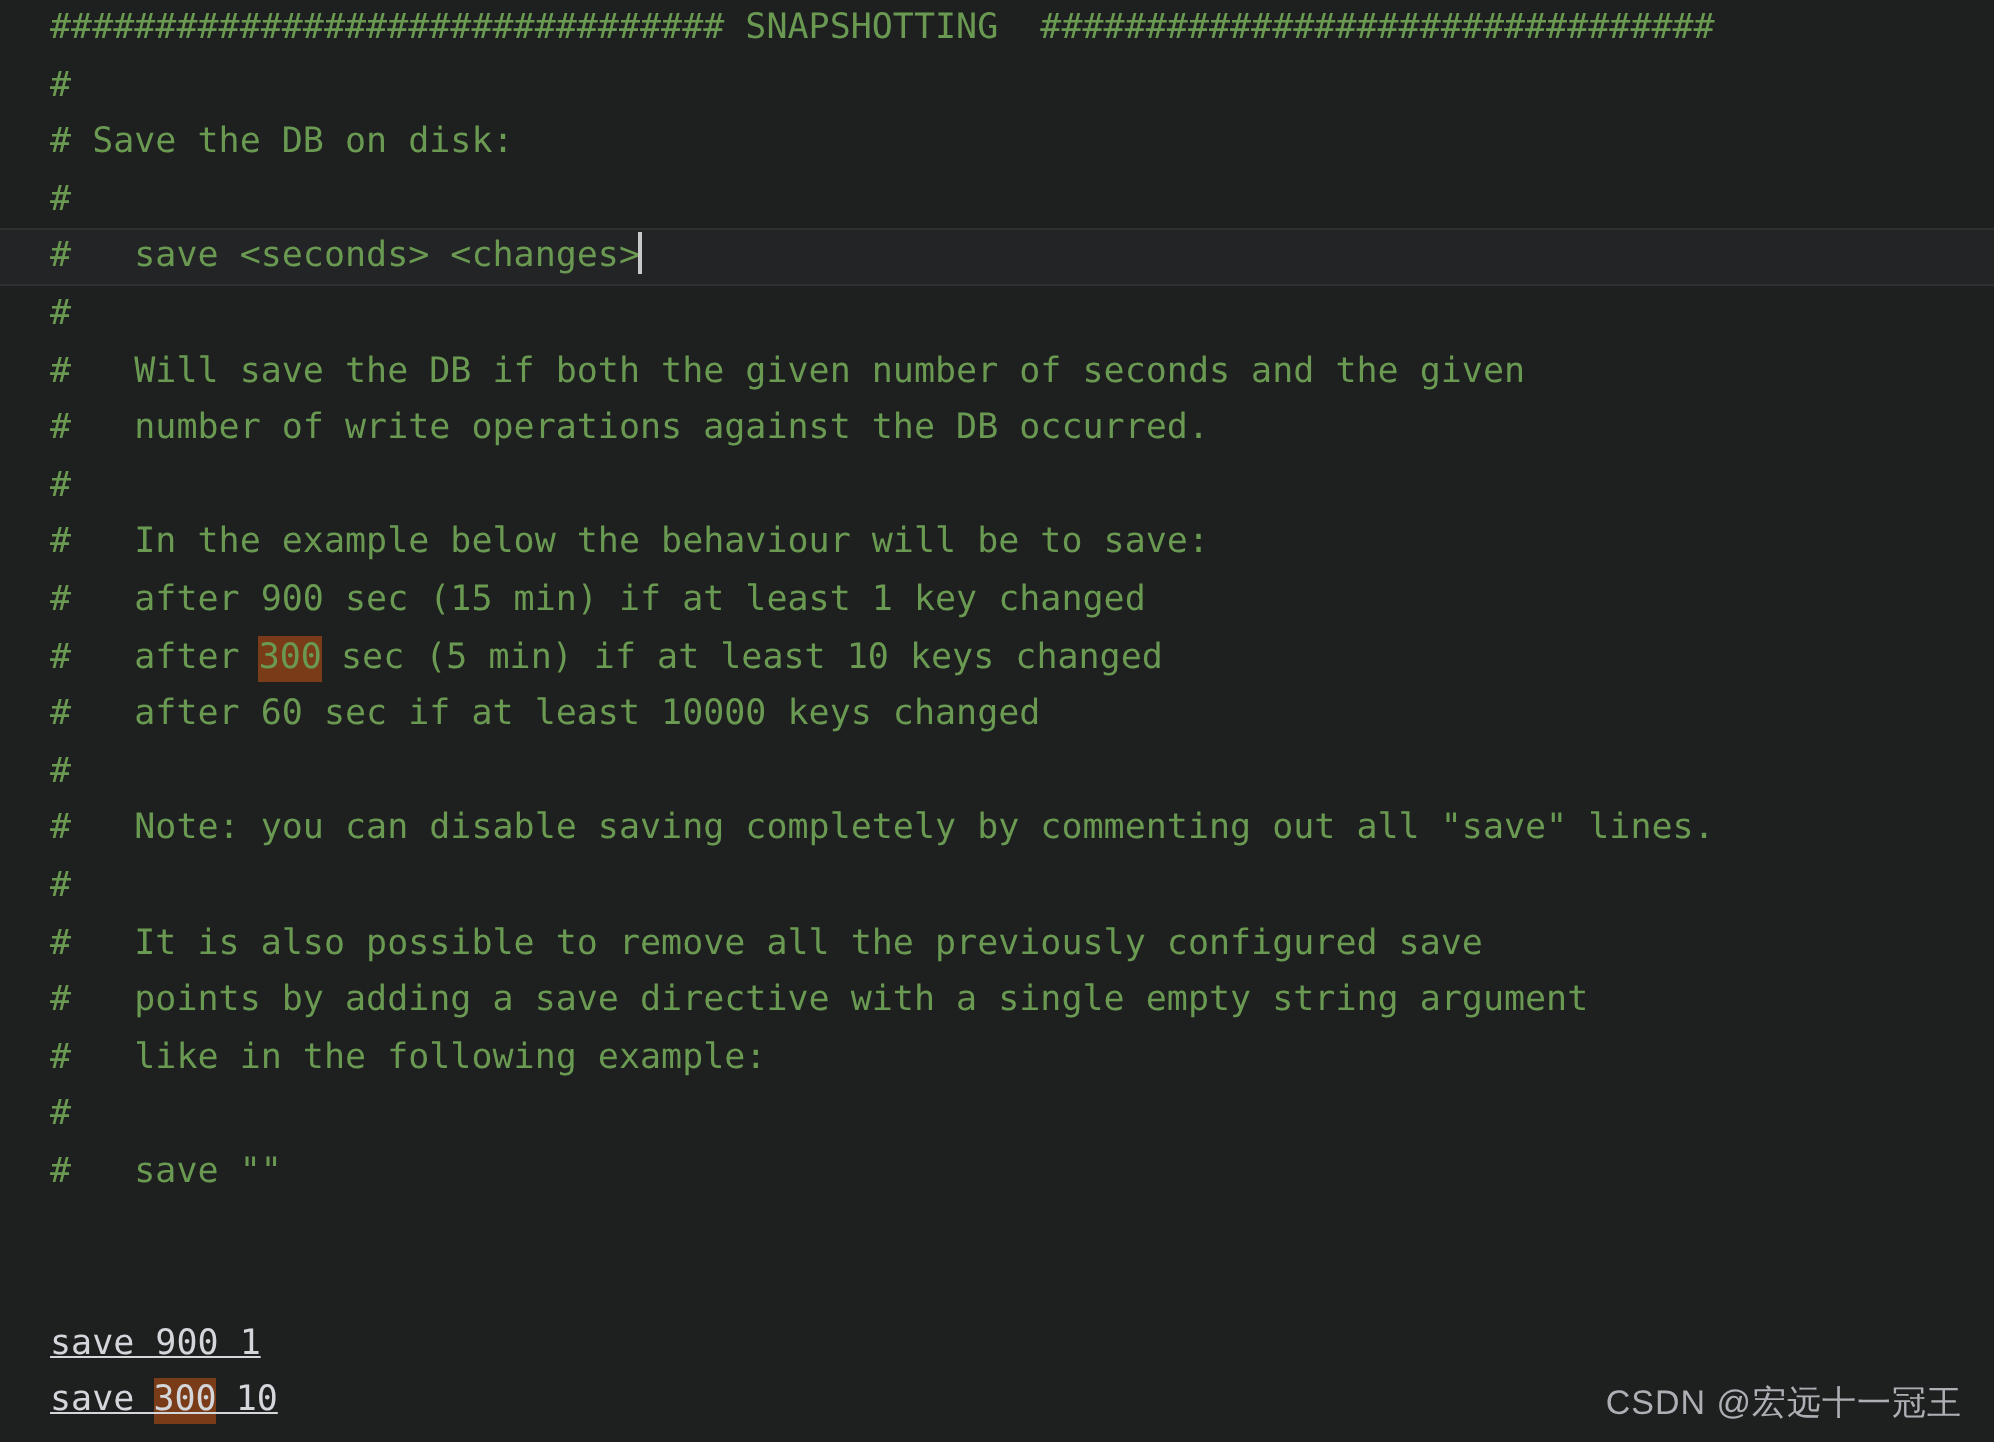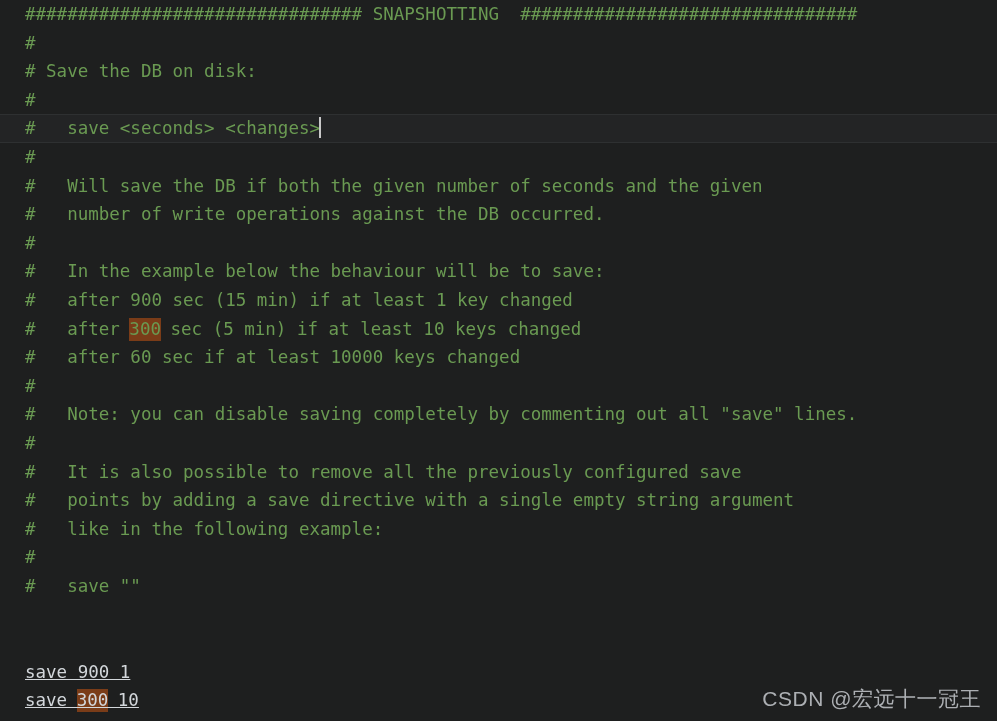--- a/index.html
+++ b/index.html
@@ -81,21 +81,21 @@
     margin-left: -1px;
   }
 
   
   .watermark {
     position: absolute;
     right: 16px;
     bottom: 8px;
     color: #b9bcc0;
     font-family: "Liberation Sans", "DejaVu Sans", sans-serif;
-    font-size: 21px;
+    font-size: 17px;
     letter-spacing: 0.5px;
     opacity: 0.92;
     pointer-events: none;
     white-space: nowrap;
   }
 </style>
 </head>
 <body>
 
 <div id="editor">

